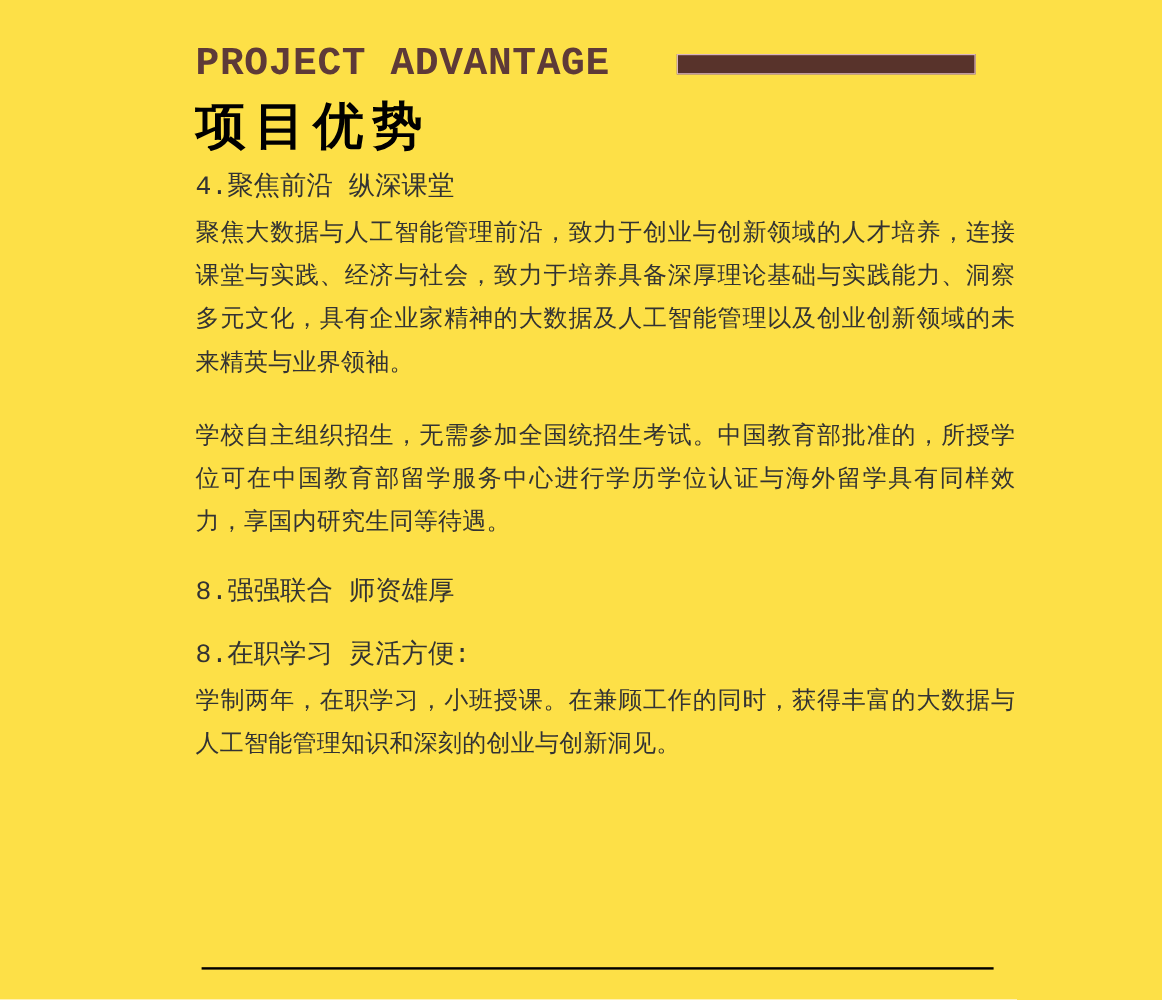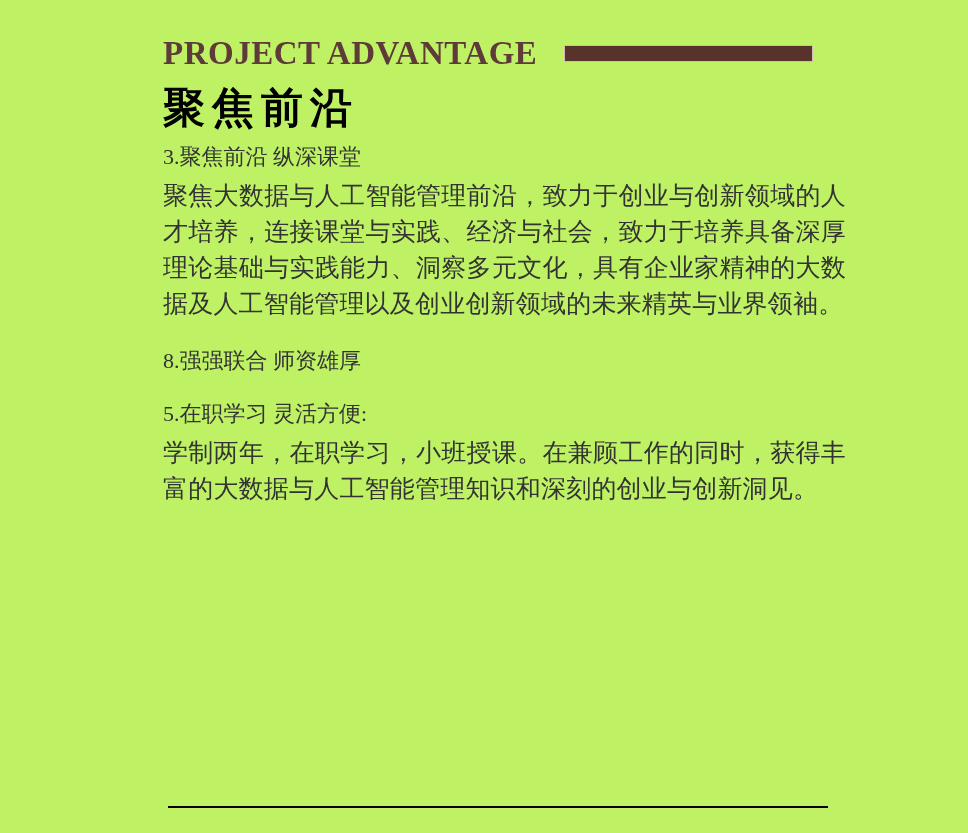--- a/index.html
+++ b/index.html
@@ -1,23 +1,23 @@
 <!DOCTYPE html>
 <html style="--accent-text: #5E3A38; --accent-bar-fill: #58332B; --accent-bar-border: #D9B5BE; --body-text: #333333; --divider: #000000;"><head>
 <meta charset="utf-8">
 <style>
   * { box-sizing: border-box; }
   html, body { margin: 0; padding: 0; background: #ffffff; }
   .page {
     position: relative;
     width: 968px;
     height: 833px;
-    background: #bef264;
+    background: #fde047;
     overflow: hidden;
-    font-family: Liberation Serif, serif;
+    font-family: Liberation Mono, monospace;
   }
   .content {
     position: absolute;
     left: 163px;
     top: 34px;
     width: 683px;
   }
   .title-row {
     display: flex;
     align-items: center;
@@ -53,21 +53,21 @@
   .section:first-child { margin-top: 12px; }
   .section-heading {
     margin: 0 0 7px 0;
     font-size: 22px;
     font-weight: normal;
     color: var(--body-text, #333333);
     line-height: 28px;
   }
   .section-body {
     margin: 0;
-    font-size: 25px;
+    font-size: 20px;
     font-weight: 300;
     color: var(--body-text, #333333);
     line-height: 36px;
     text-align: justify;
     letter-spacing: 0.2px;
   }
   .divider {
     position: absolute;
     left: 168px;
     top: 806px;
@@ -80,38 +80,39 @@
 <body>
 
 <div class="page">
   <div class="content">
 
     <div class="title-row">
       <h2 class="title-en">PROJECT ADVANTAGE</h2>
       <div class="title-bar"></div>
     </div>
 
-    <h1 class="title-zh">聚焦前沿</h1>
+    <h1 class="title-zh">项目优势</h1>
 
     <div class="sections">
 
       <div class="section">
-        <h3 class="section-heading">3.聚焦前沿 纵深课堂</h3>
+        <h3 class="section-heading">4.聚焦前沿 纵深课堂</h3>
         <p class="section-body">聚焦大数据与人工智能管理前沿，致力于创业与创新领域的人才培养，连接课堂与实践、经济与社会，致力于培养具备深厚理论基础与实践能力、洞察多元文化，具有企业家精神的大数据及人工智能管理以及创业创新领域的未来精英与业界领袖。</p>
       </div>
 
       <div class="section">
+        <p class="section-body">学校自主组织招生，无需参加全国统招生考试。中国教育部批准的，所授学位可在中国教育部留学服务中心进行学历学位认证与海外留学具有同样效力，享国内研究生同等待遇。</p>
       </div>
 
       <div class="section">
         <h3 class="section-heading">8.强强联合 师资雄厚</h3>
       </div>
 
       <div class="section">
-        <h3 class="section-heading">5.在职学习 灵活方便:</h3>
+        <h3 class="section-heading">8.在职学习 灵活方便:</h3>
         <p class="section-body">学制两年，在职学习，小班授课。在兼顾工作的同时，获得丰富的大数据与人工智能管理知识和深刻的创业与创新洞见。</p>
       </div>
 
     </div>
   </div>
 
   <div class="divider"></div>
 </div>
 
 </body></html>

